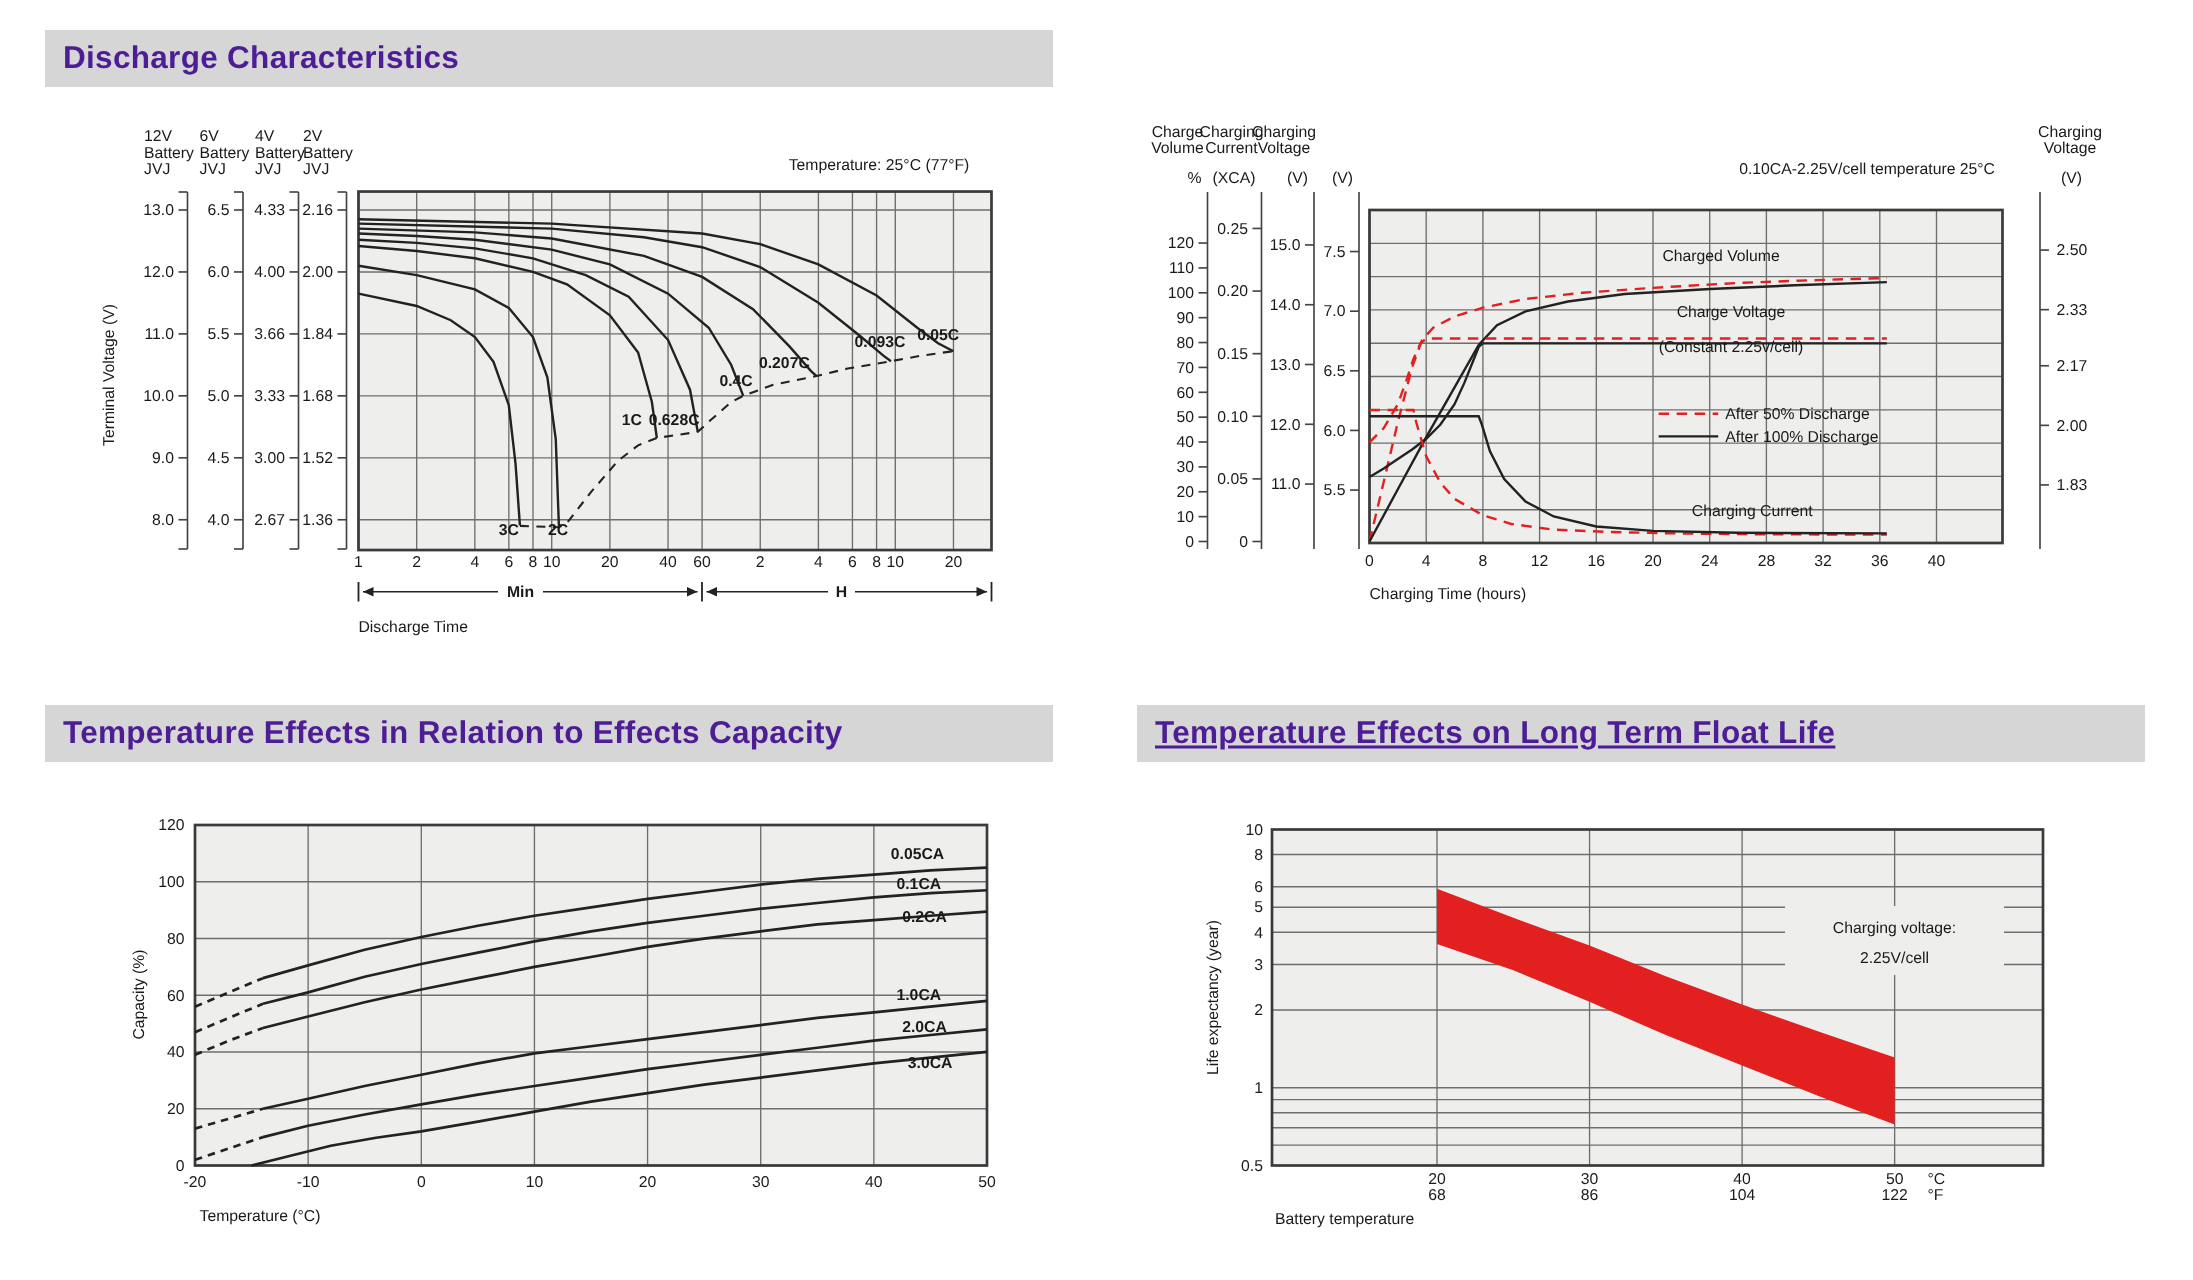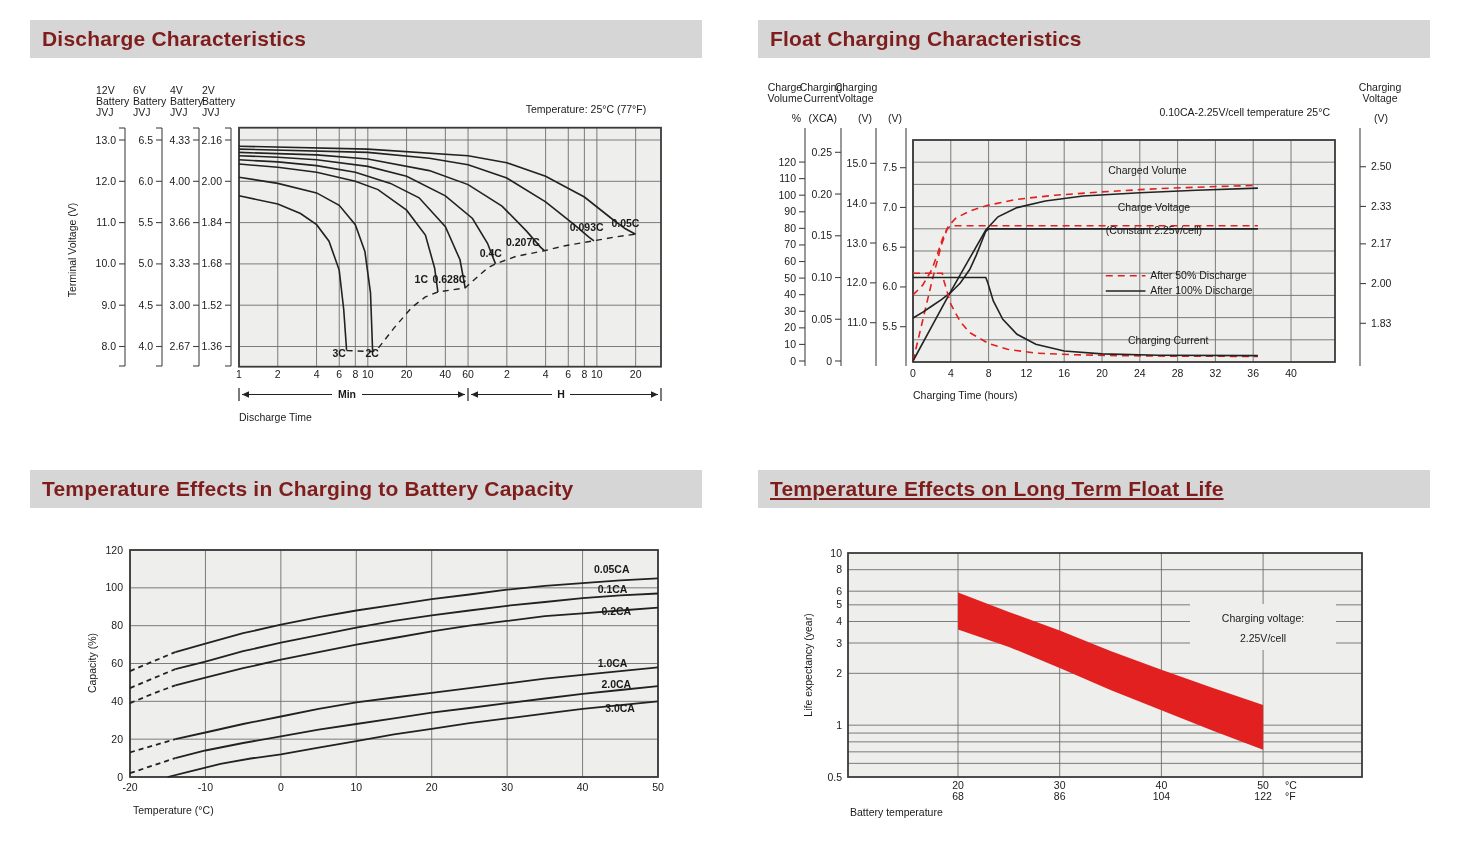--- a/index.html
+++ b/index.html
@@ -1,30 +1,29 @@
 <!DOCTYPE html>
 <html><head>
 <meta charset="utf-8">
 <style>
   html,body{margin:0;padding:0;background:#fff;}
   .page{position:relative;width:1462px;height:853px;background:#fff;overflow:hidden;
         font-family:"Liberation Sans",sans-serif;}
-  .hdr{position:absolute;height:38px;width:672px;background:#d6d6d6;color:#7f1d1d;
+  .hdr{position:absolute;height:38px;width:672px;background:#d6d6d6;color:#4c1d95;
        font-weight:bold;font-size:21px;line-height:38px;padding-left:12px;
        box-sizing:border-box;letter-spacing:.2px;}
   svg{position:absolute;left:0;top:0;}
   svg text{font-family:"Liberation Sans",sans-serif;fill:#1a1a1a;font-size:10.5px;}
 </style>
 </head>
 <body>
 
 <div class="page">
   <div class="hdr" style="left:30px;top:20px;"><span>Discharge Characteristics</span></div>
-  <div class="hdr" style="left:758px;top:20px;"><span>Float Charging Characteristics</span></div>
-  <div class="hdr" style="left:30px;top:470px;"><span>Temperature Effects in Charging to Battery Capacity</span></div>
+  <div class="hdr" style="left:30px;top:470px;"><span>Temperature Effects in Relation to Effects Capacity</span></div>
   <div class="hdr" style="left:758px;top:470px;text-decoration:underline;"><span>Temperature Effects on Long Term Float Life</span></div>
   <svg id="charts" width="1462" height="853" viewBox="0 0 1462 853">
       <g>
         <rect x="239" y="127.7" width="422" height="239" fill="#eeeeec"></rect>
         <g>
           <line x1="239" y1="127.7" x2="239" y2="366.7" stroke="#6e6e6e" stroke-width="0.9"></line>
           <line x1="277.77734462904635" y1="127.7" x2="277.77734462904635" y2="366.7" stroke="#6e6e6e" stroke-width="0.9"></line>
           <line x1="316.5546892580927" y1="127.7" x2="316.5546892580927" y2="366.7" stroke="#6e6e6e" stroke-width="0.9"></line>
           <line x1="339.23798174362577" y1="127.7" x2="339.23798174362577" y2="366.7" stroke="#6e6e6e" stroke-width="0.9"></line>
           <line x1="355.33203388713906" y1="127.7" x2="355.33203388713906" y2="366.7" stroke="#6e6e6e" stroke-width="0.9"></line>

